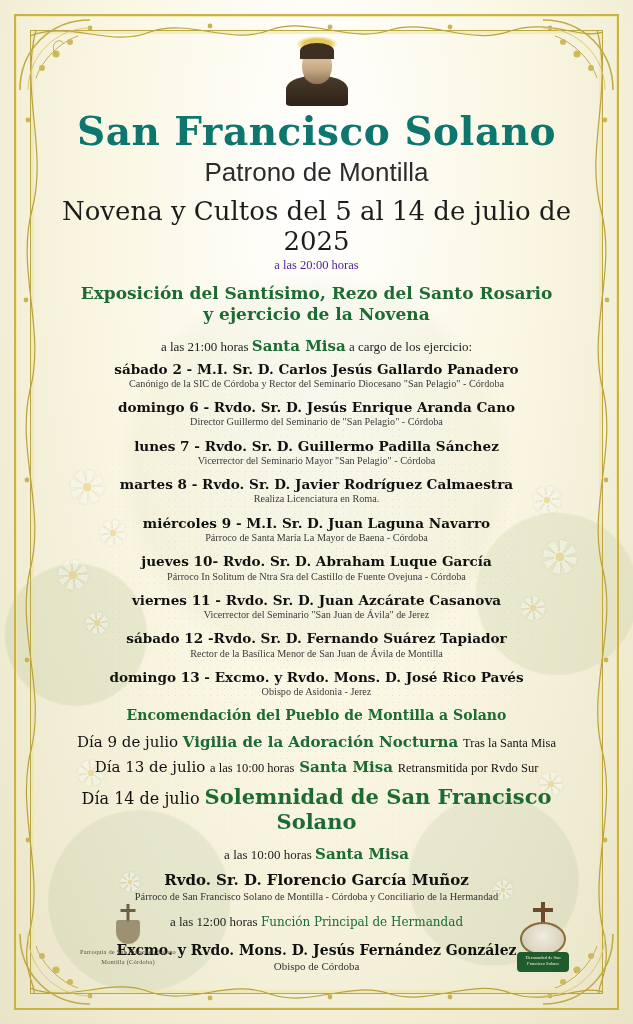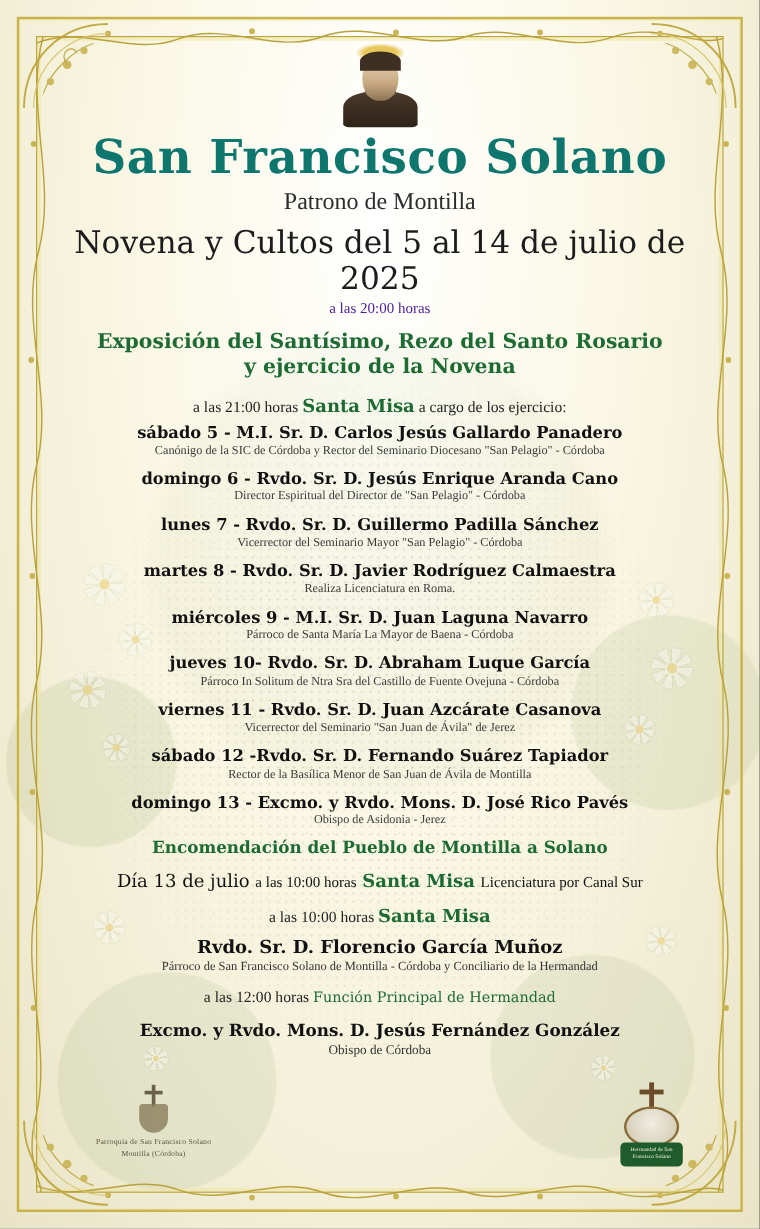--- a/index.html
+++ b/index.html
@@ -149,22 +149,22 @@
     margin: 2px 0 0;
     font-family: "DejaVu Serif", serif;
     font-weight: 700;
     font-size: 39px;
     letter-spacing: .5px;
     color: #0f766e;
     text-shadow: 0 1px 0 rgba(255,255,255,.7);
   }
   .subtitle {
     margin: 3px 0 0;
-    font-family: Liberation Serif, serif;
-    font-size: 20px;
+    font-family: Liberation Sans, sans-serif;
+    font-size: 26px;
     color: #2c2c2c;
   }
   .novena-line {
     margin: 8px 0 0;
     font-family: "DejaVu Serif", serif;
     font-size: 26px;
     color: #1c1c1c;
   }
   .hours-small {
     margin: 2px 0 0;
@@ -486,26 +486,26 @@
     </div>
 
     <div class="misa-line">
       <span>a las 21:00 horas</span>
       <span class="green">Santa Misa</span>
       <span>a cargo de los ejercicio:</span>
     </div>
 
     <ul class="days">
       <li>
-        <div class="day-name">sábado 5 - M.I. Sr. D. Carlos Jesús Gallardo Panadero</div>
+        <div class="day-name">sábado 2 - M.I. Sr. D. Carlos Jesús Gallardo Panadero</div>
         <div class="day-role">Canónigo de la SIC de Córdoba y Rector del Seminario Diocesano "San Pelagio" - Córdoba</div>
       </li>
       <li>
         <div class="day-name">domingo 6 - Rvdo. Sr. D. Jesús Enrique Aranda Cano</div>
-        <div class="day-role">Director Espiritual del Director de "San Pelagio" - Córdoba</div>
+        <div class="day-role">Director Guillermo del Seminario de "San Pelagio" - Córdoba</div>
       </li>
       <li>
         <div class="day-name">lunes 7 - Rvdo. Sr. D. Guillermo Padilla Sánchez</div>
         <div class="day-role">Vicerrector del Seminario Mayor "San Pelagio" - Córdoba</div>
       </li>
       <li>
         <div class="day-name">martes 8 - Rvdo. Sr. D. Javier Rodríguez Calmaestra</div>
         <div class="day-role">Realiza Licenciatura en Roma.</div>
       </li>
       <li>
@@ -525,28 +525,37 @@
         <div class="day-role">Rector de la Basílica Menor de San Juan de Ávila de Montilla</div>
       </li>
       <li>
         <div class="day-name">domingo 13 - Excmo. y Rvdo. Mons. D. José Rico Pavés</div>
         <div class="day-role">Obispo de Asidonia - Jerez</div>
       </li>
     </ul>
 
     <div class="encomienda">Encomendación del Pueblo de Montilla a Solano</div>
 
+    <div class="special">
+      <span>Día 9 de julio</span>
+      <span class="mid-green">Vigilia de la Adoración Nocturna</span>
+      <span class="note">Tras la Santa Misa</span>
+    </div>
 
     <div class="special">
       <span>Día 13 de julio</span>
       <span class="note">a las 10:00 horas</span>
       <span class="mid-green">Santa Misa</span>
-      <span class="note">Licenciatura por Canal Sur</span>
-    </div>
-
+      <span class="note">Retransmitida por Rvdo Sur</span>
+    </div>
+
+    <div class="solemnidad">
+      <span>Día 14 de julio</span>
+      <span class="big">Solemnidad de San Francisco Solano</span>
+    </div>
 
     <div class="misa-line">
       <span>a las 10:00 horas</span>
       <span class="green">Santa Misa</span>
     </div>
 
     <div class="closing-name">Rvdo. Sr. D. Florencio García Muñoz</div>
     <div class="closing-role">Párroco de San Francisco Solano de Montilla - Córdoba y Conciliario de la Hermandad</div>
 
     <div class="funcion">

